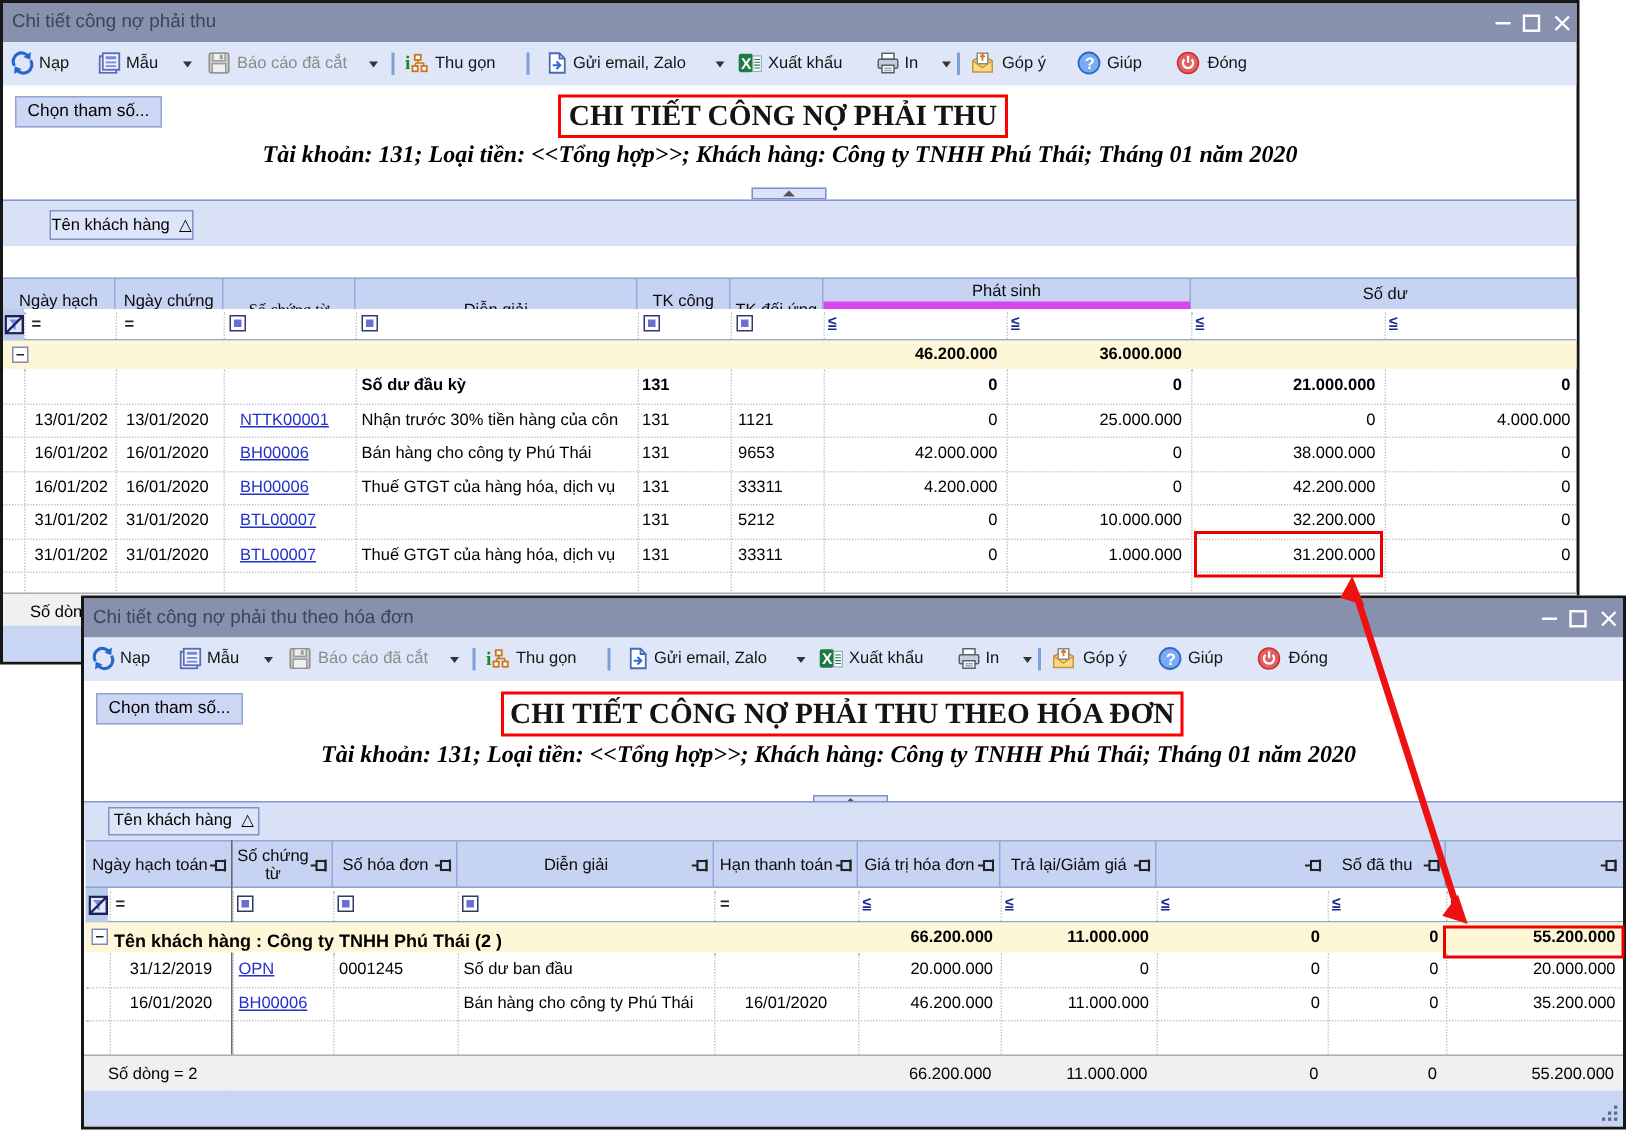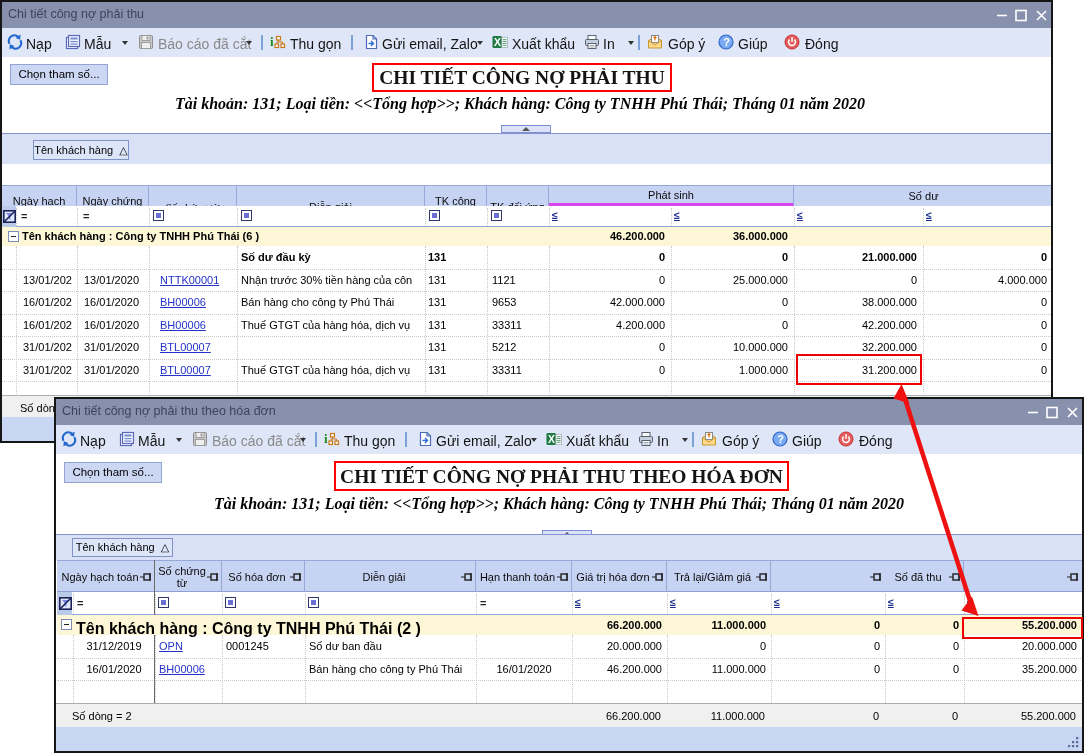--- a/index.html
+++ b/index.html
@@ -2,21 +2,21 @@
 <html><head>
 <meta charset="utf-8">
 <style>
   html,body{margin:0;padding:0;background:#fff;}
   body{width:1085px;height:754px;position:relative;overflow:hidden;
        font-family:"Liberation Sans",sans-serif;font-size:11px;color:#000;}
   .win{position:absolute;background:#fff;border:2px solid #161616;box-sizing:border-box;overflow:hidden;}
   .tb{position:absolute;height:26px;background:#8791ae;left:0;right:0;top:0;}
   .tbtxt{position:absolute;left:6px;top:5px;font-size:12.5px;color:#3c445a;white-space:nowrap;}
   .toolbar{position:absolute;left:0;right:0;top:26px;height:29px;background:#dfe6f8;}
-  .ti{position:absolute;top:8px;font-size:14px;color:#141414;white-space:nowrap;}
+  .ti{position:absolute;top:8px;font-size:11px;color:#141414;white-space:nowrap;}
   .tic{position:absolute;top:6px;width:16px;height:16px;}
   .sep{position:absolute;top:7px;width:2px;height:15px;background:#7da2d8;}
   .da{position:absolute;top:13px;width:0;height:0;border-left:3.5px solid transparent;border-right:3.5px solid transparent;border-top:4px solid #333;}
   .gray{color:#8a8a8a;}
   .btnp{position:absolute;background:#ccd7f3;border:1px solid #94a4d2;box-sizing:border-box;
         font-size:11.5px;text-align:center;color:#000;}
   .rtitle{position:absolute;border:2px solid #f00;box-sizing:border-box;text-align:center;
           font-family:"Liberation Serif",serif;font-weight:bold;color:#141414;background:#fff;}
   .rsub{position:absolute;font-family:"Liberation Serif",serif;font-weight:bold;font-style:italic;
         font-size:16px;color:#000;white-space:nowrap;transform:translateX(-50%);}
@@ -143,21 +143,21 @@
     <div class="handle" style="left:499px;top:123px;"></div>
     <div class="gpanel" style="left:0px;top:131px;width:1049px;height:31px;"></div>
     <div class="gbtn" style="left:31px;top:138px;width:96px;height:20px;line-height:18px;">Tên khách hàng &nbsp;△</div>
     <div class="hdr" style="left:0px;top:162px;width:1051px;height:42px;margin-top:21px;">
       <div class="hc" style="left:0px;top:0;width:75px;height:42px;">Ngày hạch<br>toán</div>
       <div class="hc" style="left:75px;top:0;width:72px;height:42px;">Ngày chứng<br>từ</div>
       <div class="hc" style="left:147px;top:0;width:88px;height:42px;font-family:Liberation Serif, serif;">Số chứng từ</div>
       <div class="hc" style="left:235px;top:0;width:188px;height:42px;">Diễn giải</div>
       <div class="hc" style="left:423px;top:0;width:62px;height:42px;">TK công<br>nợ</div>
       <div class="hc" style="left:485px;top:0;width:62px;height:42px;">TK đối ứng</div>
-      <div class="hc" style="left:547px;top:0;width:245px;height:21px;border-bottom:4px solid #d946ef;">Phát sinh</div>
+      <div class="hc" style="left:547px;top:0;width:245px;height:21px;border-bottom:6px solid #d946ef;">Phát sinh</div>
       <div class="hc" style="left:792px;top:0;width:259px;height:21px;border-bottom:1px solid #96a8d7;border-right:none;">Số dư</div>
       <div class="hc" style="left:547px;top:21px;width:122px;height:21px;">Nợ</div>
       <div class="hc" style="left:669px;top:21px;width:123px;height:21px;">Có</div>
       <div class="hc" style="left:792px;top:21px;width:129px;height:21px;">Nợ</div>
       <div class="hc" style="left:921px;top:21px;width:130px;height:21px;">Có</div>
     </div>
     <div class="" style="position:absolute;left:0;top:204px;width:1051px;height:21px;background:#fff;border-bottom:1px solid #94a6d4;box-sizing:border-box;">
       <div class="" style="position:absolute;left:0;top:0;width:14px;height:21px;background:#b9cbe9;"></div>
       <svg style="position:absolute;left:1px;top:4px;" width="13" height="13" viewBox="0 0 13 13">
         <rect x="0.8" y="0.8" width="11.4" height="11.4" fill="#dfe8ff" stroke="#1c2258" stroke-width="1.6"></rect>
@@ -180,21 +180,20 @@
       <div class="dotv" style="left:235px;top:2px;height:18px;"></div>
       <div class="dotv" style="left:423px;top:2px;height:18px;"></div>
       <div class="dotv" style="left:485px;top:2px;height:18px;"></div>
       <div class="dotv" style="left:547px;top:2px;height:18px;"></div>
       <div class="dotv" style="left:669px;top:2px;height:18px;"></div>
       <div class="dotv" style="left:792px;top:2px;height:18px;"></div>
       <div class="dotv" style="left:921px;top:2px;height:18px;"></div>
     </div>
     <div class="grow" style="left:0;top:225px;width:1051px;height:19px;">
       <div class="minus" style="left:6px;top:4px;"></div>
-      <div class="cell" style="left:20px;top:3px;width:520px;font-weight:bold;font-size:11px;">Tên khách hàng : Công ty TNHH Phú Thái (6 )</div>
       <div class="cell num" style="left:547px;top:3px;width:116px;font-weight:bold;">46.200.000</div>
       <div class="cell num" style="left:669px;top:3px;width:117px;font-weight:bold;">36.000.000</div>
     </div>
     <div class="" style="position:absolute;left:0;top:244px;width:1051px;height:150px;">
       <div class="cell" style="left:21px;top:5.0px;width:54px;font-weight:bold;"></div>
       <div class="cell" style="left:82px;top:5.0px;width:60px;font-weight:bold;"></div>
       <div class="cell" style="left:239px;top:5.0px;width:180px;font-weight:bold;">Số dư đầu kỳ</div>
       <div class="cell" style="left:426px;top:5.0px;width:40px;font-weight:bold;">131</div>
       <div class="cell" style="left:490px;top:5.0px;width:50px;font-weight:bold;"></div>
       <div class="cell num" style="left:547px;top:5.0px;width:116px;font-weight:bold;">0</div>
@@ -438,21 +437,21 @@
       <div class="dotv" style="left:248px;top:2px;height:20px;"></div>
       <div class="dotv" style="left:419px;top:2px;height:20px;"></div>
       <div class="dotv" style="left:515px;top:2px;height:20px;"></div>
       <div class="dotv" style="left:610px;top:2px;height:20px;"></div>
       <div class="dotv" style="left:714px;top:2px;height:20px;"></div>
       <div class="dotv" style="left:828px;top:2px;height:20px;"></div>
       <div class="dotv" style="left:907px;top:2px;height:20px;"></div>
     </div>
     <div class="grow" style="left:1px;top:216px;width:1026px;height:20px;">
       <div class="minus" style="left:4px;top:4px;"></div>
-      <div class="cell" style="left:19px;top:5px;width:400px;font-weight:bold;font-size:16px;">Tên khách hàng : Công ty TNHH Phú Thái (2 )</div>
+      <div class="cell" style="left:19px;top:5px;width:400px;font-weight:bold;font-size:12px;">Tên khách hàng : Công ty TNHH Phú Thái (2 )</div>
       <div class="cell num" style="left:515px;top:4px;width:90px;font-weight:bold;">66.200.000</div>
       <div class="cell num" style="left:610px;top:4px;width:99px;font-weight:bold;">11.000.000</div>
       <div class="cell num" style="left:714px;top:4px;width:109px;font-weight:bold;">0</div>
       <div class="cell num" style="left:828px;top:4px;width:74px;font-weight:bold;">0</div>
       <div class="cell num" style="left:907px;top:4px;width:113px;font-weight:bold;">55.200.000</div>
     </div>
     <div class="" style="position:absolute;left:1px;top:236px;width:1026px;height:68px;">
       <div class="cell ctr" style="left:16px;top:5.0px;width:82px;">31/12/2019</div>
       <div class="cell lnk" style="left:102px;top:5.0px;width:60px;">OPN</div>
       <div class="cell" style="left:169px;top:5.0px;width:70px;">0001245</div>

